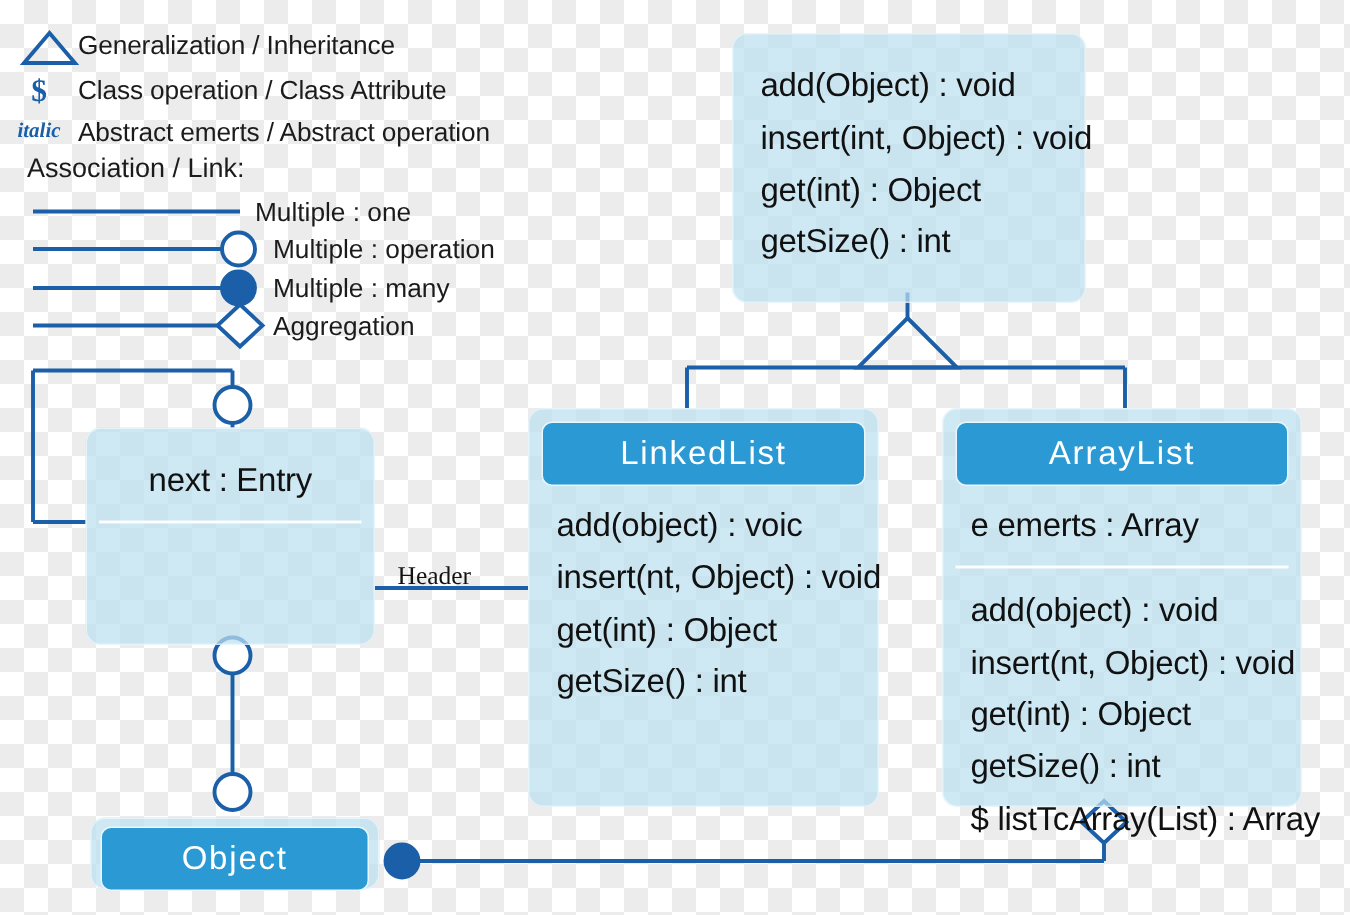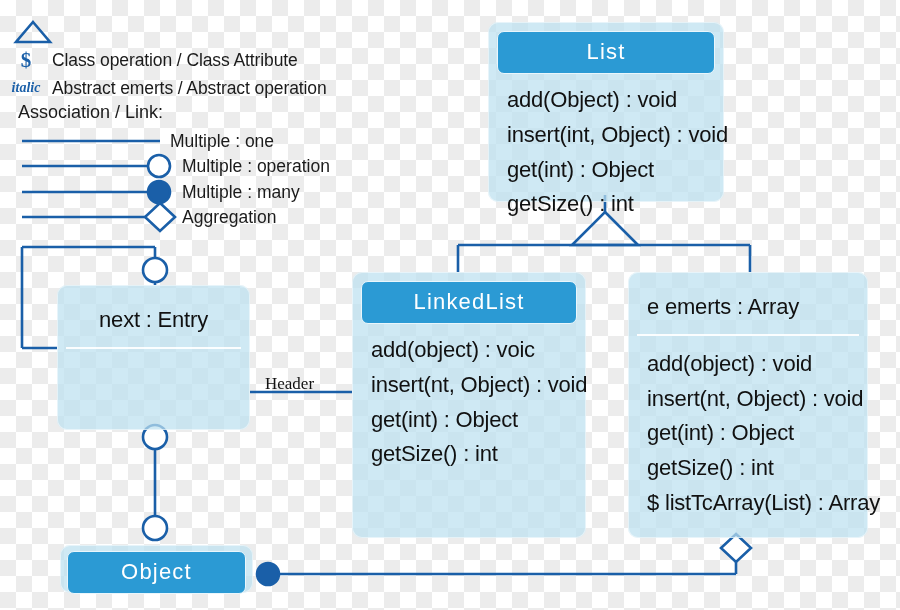--- a/index.html
+++ b/index.html
@@ -171,20 +171,24 @@
       <circle cx="159" cy="192" r="11" fill="#1a5fa8" stroke="#1a5fa8" stroke-width="2.6"></circle>
       <line x1="22" y1="217" x2="146" y2="217"></line>
       <polygon points="160,203 175,217 160,231 145,217" fill="#ffffff" stroke="#1a5fa8" stroke-width="2.6"></polygon>
 
       <polygon points="33,22 50,42 16,42" fill="none" stroke="#1a5fa8" stroke-width="2.6"></polygon>
     </g>
   </svg>
 
   <div class="legend">
 
+    <div class="legend-row" style="left:0; top:16px;">
+      <span class="legend-key"></span>
+      <span class="legend-label">Generalization / Inheritance</span>
+    </div>
 
     <div class="legend-row" style="left:0; top:46px;">
       <span class="legend-key">
         <span class="sym-dollar">$</span>
       </span>
       <span class="legend-label">Class operation / Class Attribute</span>
     </div>
 
     <div class="legend-row" style="left:0; top:74px;">
       <span class="legend-key">
@@ -195,40 +199,40 @@
 
     <div class="assoc-title">Association / Link:</div>
 
     <div class="assoc-row-label" style="left:170px; top:131px;">Multiple : one</div>
     <div class="assoc-row-label" style="left:182px; top:156px;">Multiple : operation</div>
     <div class="assoc-row-label" style="left:182px; top:182px;">Multiple : many</div>
     <div class="assoc-row-label" style="left:182px; top:207px;">Aggregation</div>
   </div>
 
   <div class="uml-class" style="left:488px; top:22px; width:236px; height:180px;">
-    <div class="uml-header">List</div>
     <div class="uml-section">
       <div class="uml-line">add(Object) : void</div>
       <div class="uml-line">insert(int, Object) : void</div>
       <div class="uml-line">get(int) : Object</div>
       <div class="uml-line">getSize() : int</div>
     </div>
   </div>
 
   <div class="uml-class" style="left:352px; top:272px; width:234px; height:266px;">
     <div class="uml-header">LinkedList</div>
     <div class="uml-section">
       <div class="uml-line">add(object) : voic</div>
       <div class="uml-line">insert(nt, Object) : void</div>
       <div class="uml-line">get(int) : Object</div>
       <div class="uml-line">getSize() : int</div>
     </div>
   </div>
 
   <div class="uml-class" style="left:628px; top:272px; width:240px; height:266px;">
+    <div class="uml-header">ArrayList</div>
     <div class="uml-section">
       <div class="uml-line">e emerts : Array</div>
     </div>
     <div class="uml-section">
       <div class="uml-line">add(object) : void</div>
       <div class="uml-line">insert(nt, Object) : void</div>
       <div class="uml-line">get(int) : Object</div>
       <div class="uml-line">getSize() : int</div>
       <div class="uml-line">$ listTcArray(List) : Array</div>
     </div>

